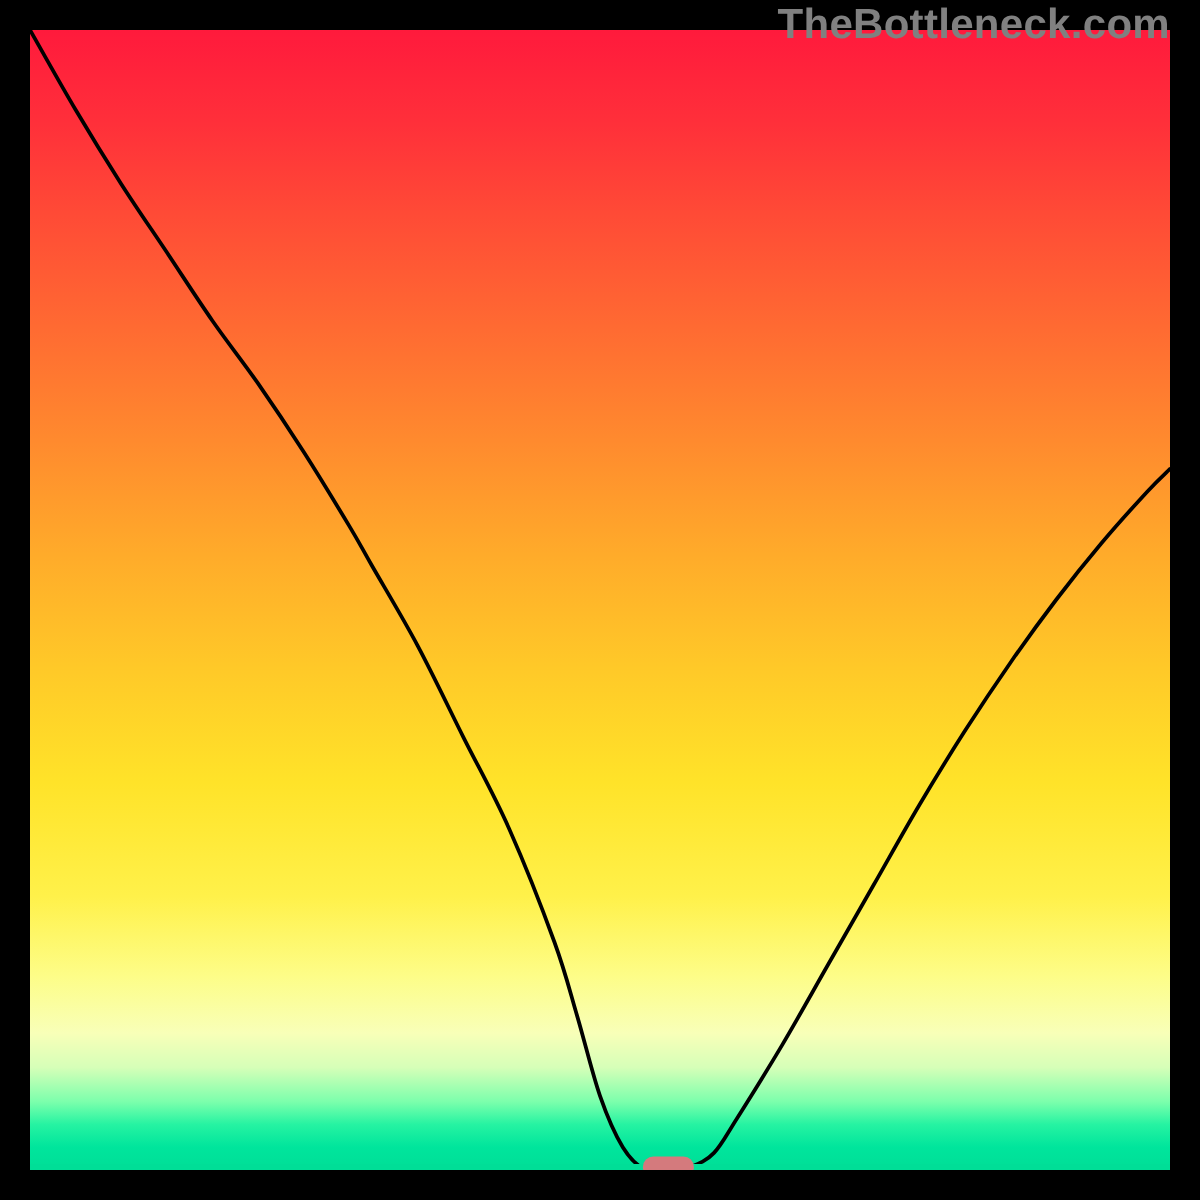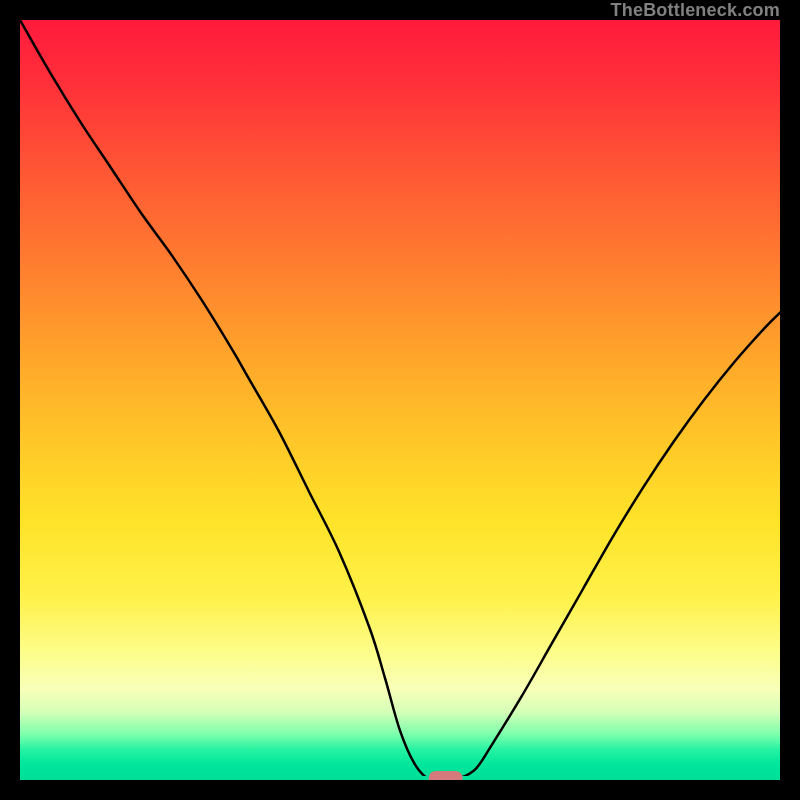--- a/index.html
+++ b/index.html
@@ -46,21 +46,21 @@
     left: 0;
     top: 0;
     width: 760px;
     height: 760px;
   }
   .watermark {
     position: absolute;
     top: 0px;
     right: 20px;
     font-family: Arial, Helvetica, sans-serif;
-    font-size: 18px;
+    font-size: 28px;
     font-weight: 600;
     color: #808080;
     letter-spacing: 0.2px;
   }
 </style>
 </head>
 <body>
 <div class="frame">
 
   <div class="plot-area">

